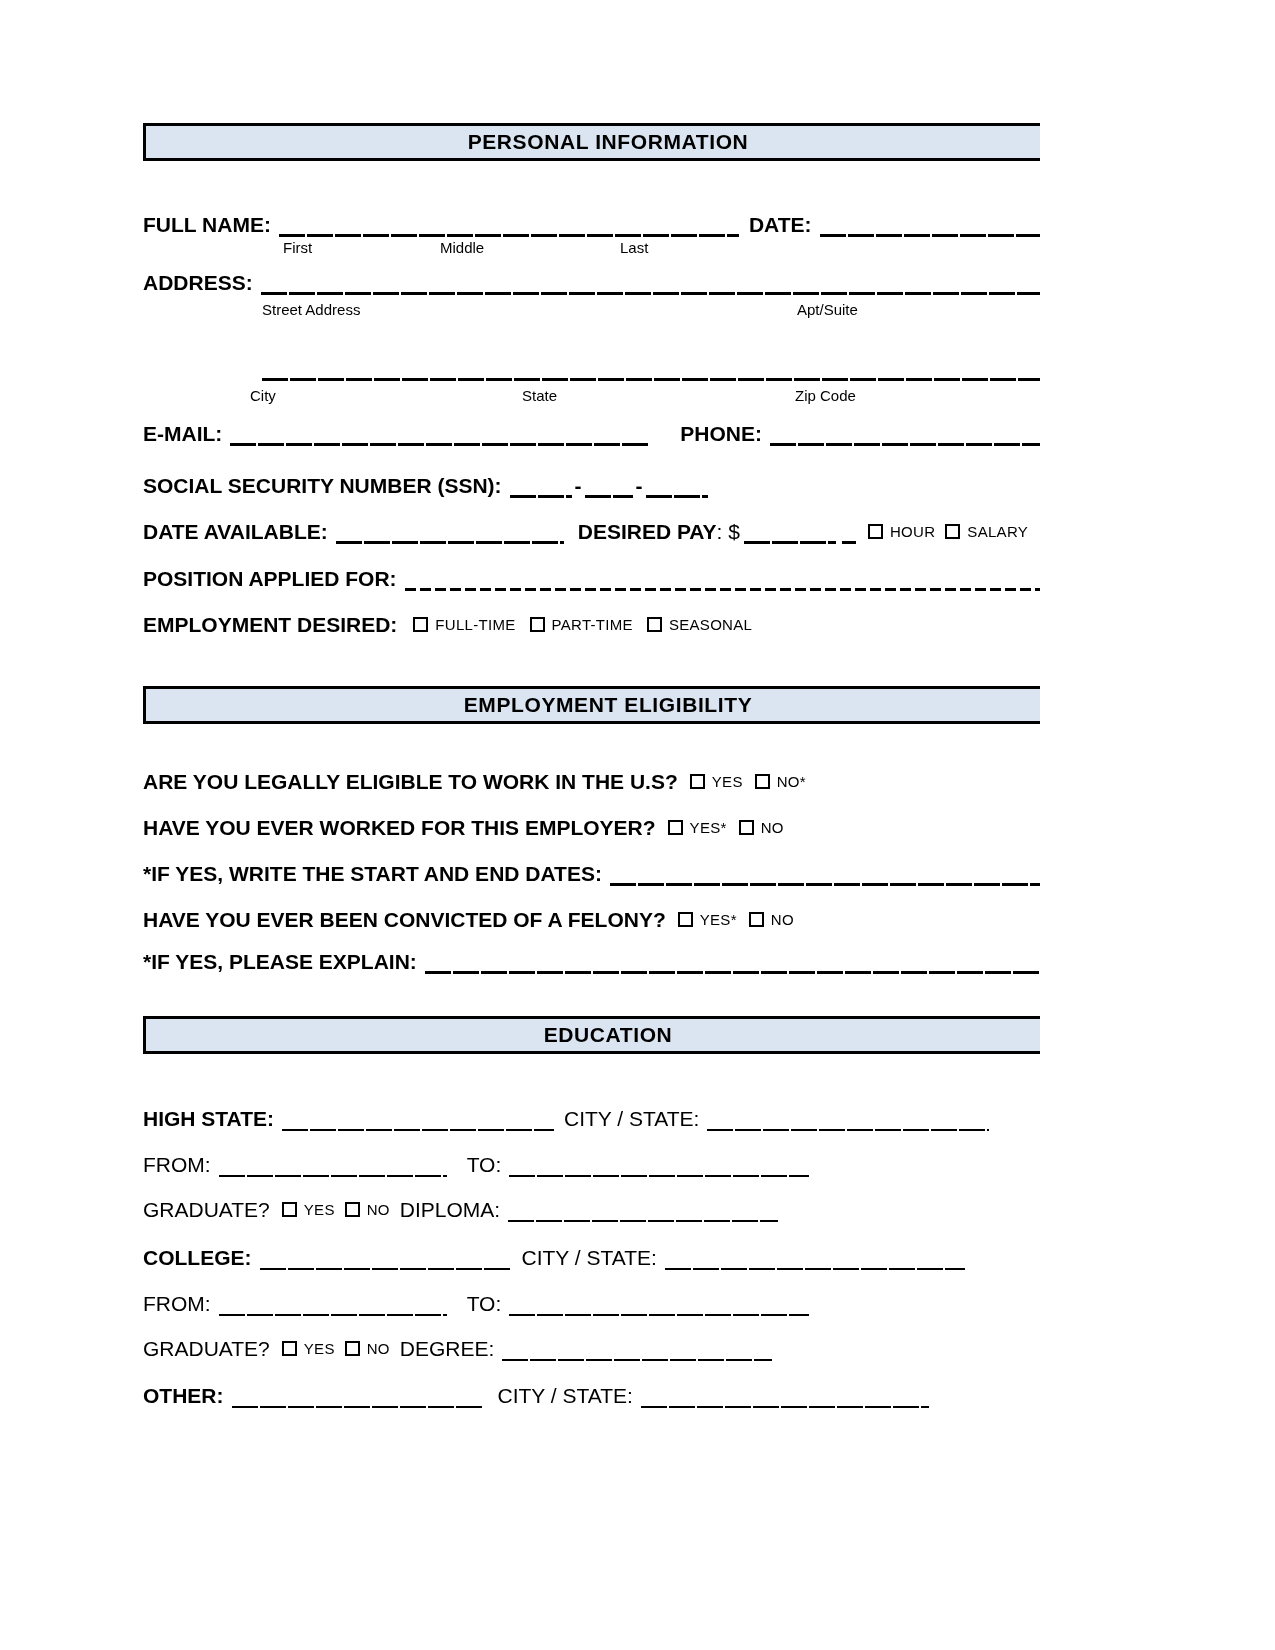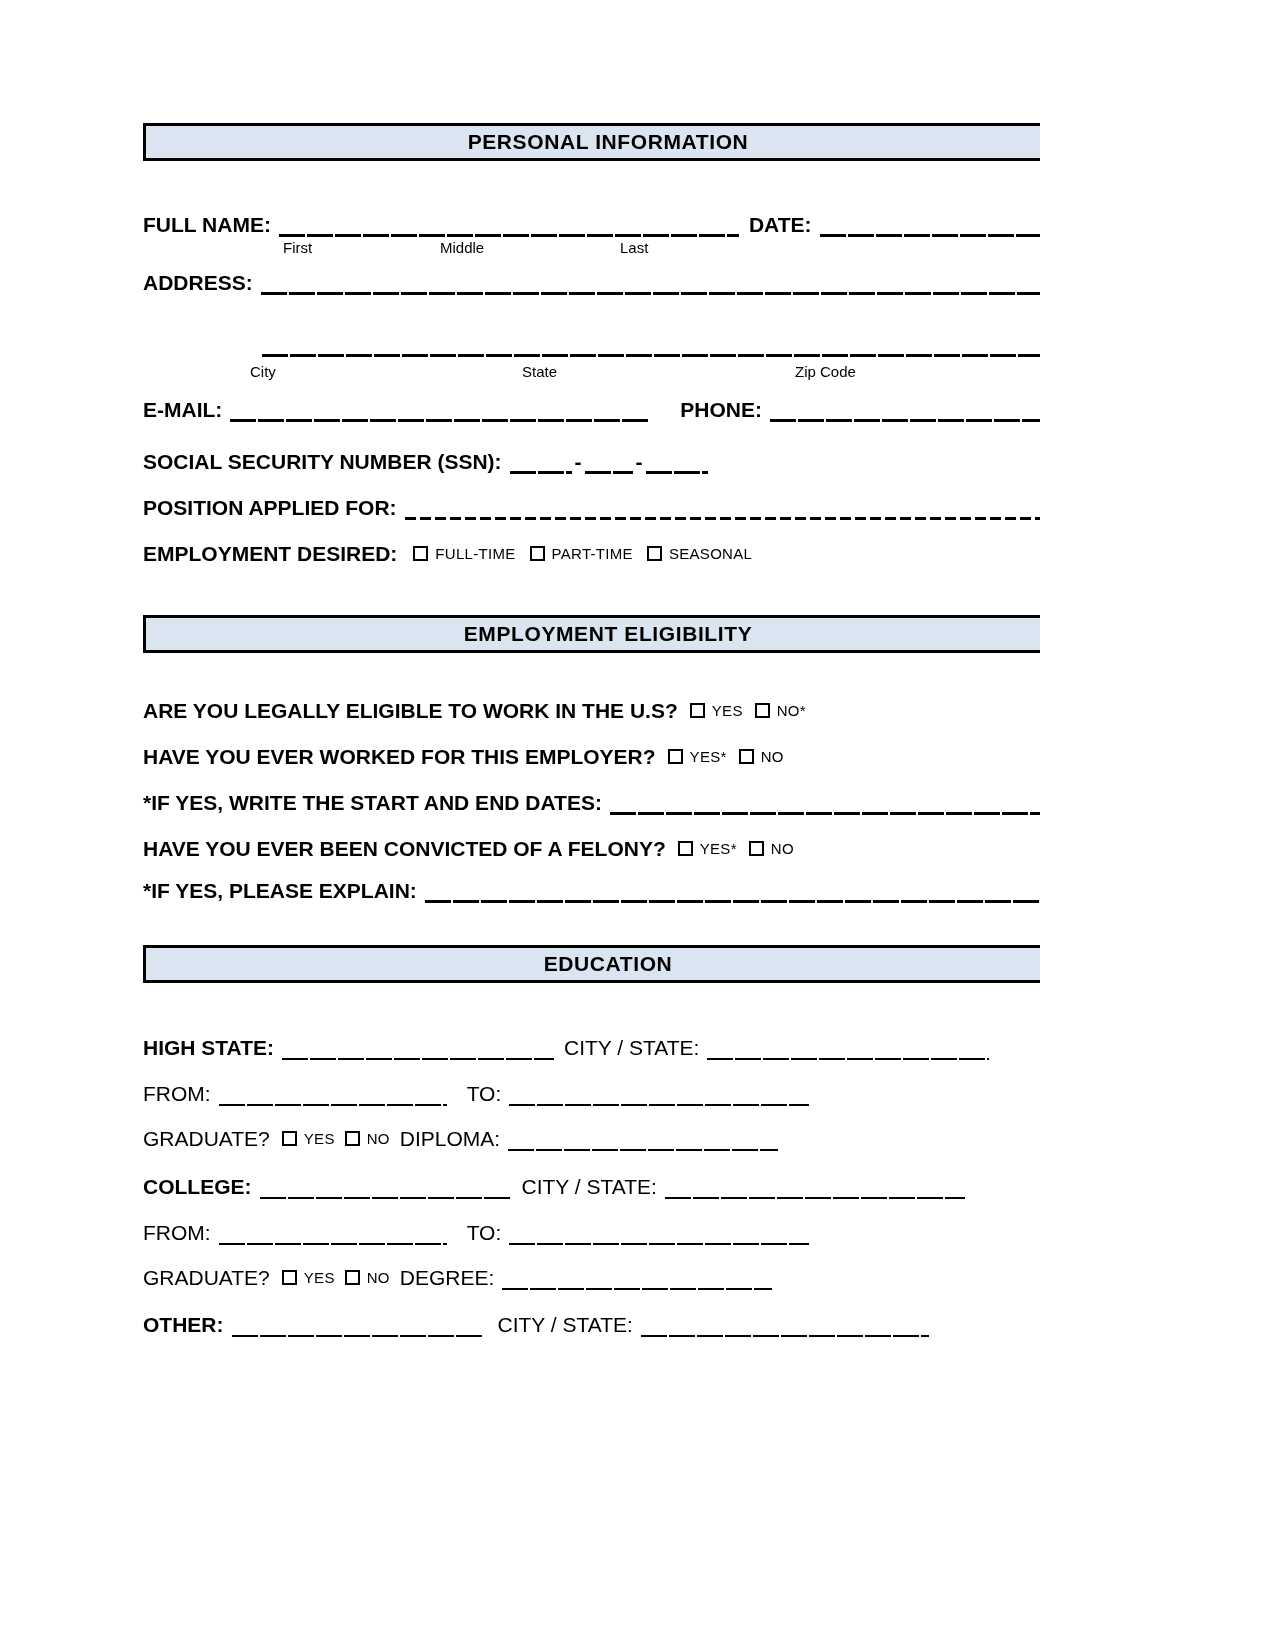--- a/index.html
+++ b/index.html
@@ -65,20 +65,24 @@
     <div class="caps" style="margin-top:2px">
       <span style="left:140px">First</span>
       <span style="left:297px">Middle</span>
       <span style="left:477px">Last</span>
     </div>
 
     <div class="row" style="margin-top:13px">
       <span class="b">ADDRESS:</span>
       <span class="line grow g8"></span>
     </div>
+    <div class="caps" style="margin-top:6px">
+      <span style="left:119px">Street Address</span>
+      <span style="left:654px">Apt/Suite</span>
+    </div>
 
     <div class="row" style="margin-top:37px">
       <span class="line grow" style="margin-left:119px"></span>
     </div>
     <div class="caps" style="margin-top:6px">
       <span style="left:107px">City</span>
       <span style="left:379px">State</span>
       <span style="left:652px">Zip Code</span>
     </div>
 
@@ -91,20 +95,36 @@
 
     <div class="row" style="margin-top:27px">
       <span class="b">SOCIAL SECURITY NUMBER (SSN):</span>
       <span class="line g8" style="width:62px"></span>
       <span class="hyph">-</span>
       <span class="line" style="width:48px"></span>
       <span class="hyph">-</span>
       <span class="line" style="width:62px"></span>
     </div>
 
+    <div class="row" style="margin-top:21px">
+      <span class="b">DATE AVAILABLE:</span>
+      <span class="line g8" style="width:228px"></span>
+      <span class="b g14">DESIRED PAY</span>
+      <span>: $</span>
+      <span class="line g4" style="width:92px"></span>
+      <span class="line g6" style="width:14px"></span>
+      <span class="opt g12">
+        <span class="cb"></span>
+        <span>HOUR</span>
+      </span>
+      <span class="opt g10">
+        <span class="cb"></span>
+        <span>SALARY</span>
+      </span>
+    </div>
 
     <div class="row" style="margin-top:21px">
       <span class="b">POSITION APPLIED FOR:</span>
       <span class="line dashed grow g8"></span>
     </div>
 
     <div class="row" style="margin-top:21px">
       <span class="b">EMPLOYMENT DESIRED:</span>
       <span class="opt g16">
         <span class="cb"></span>

